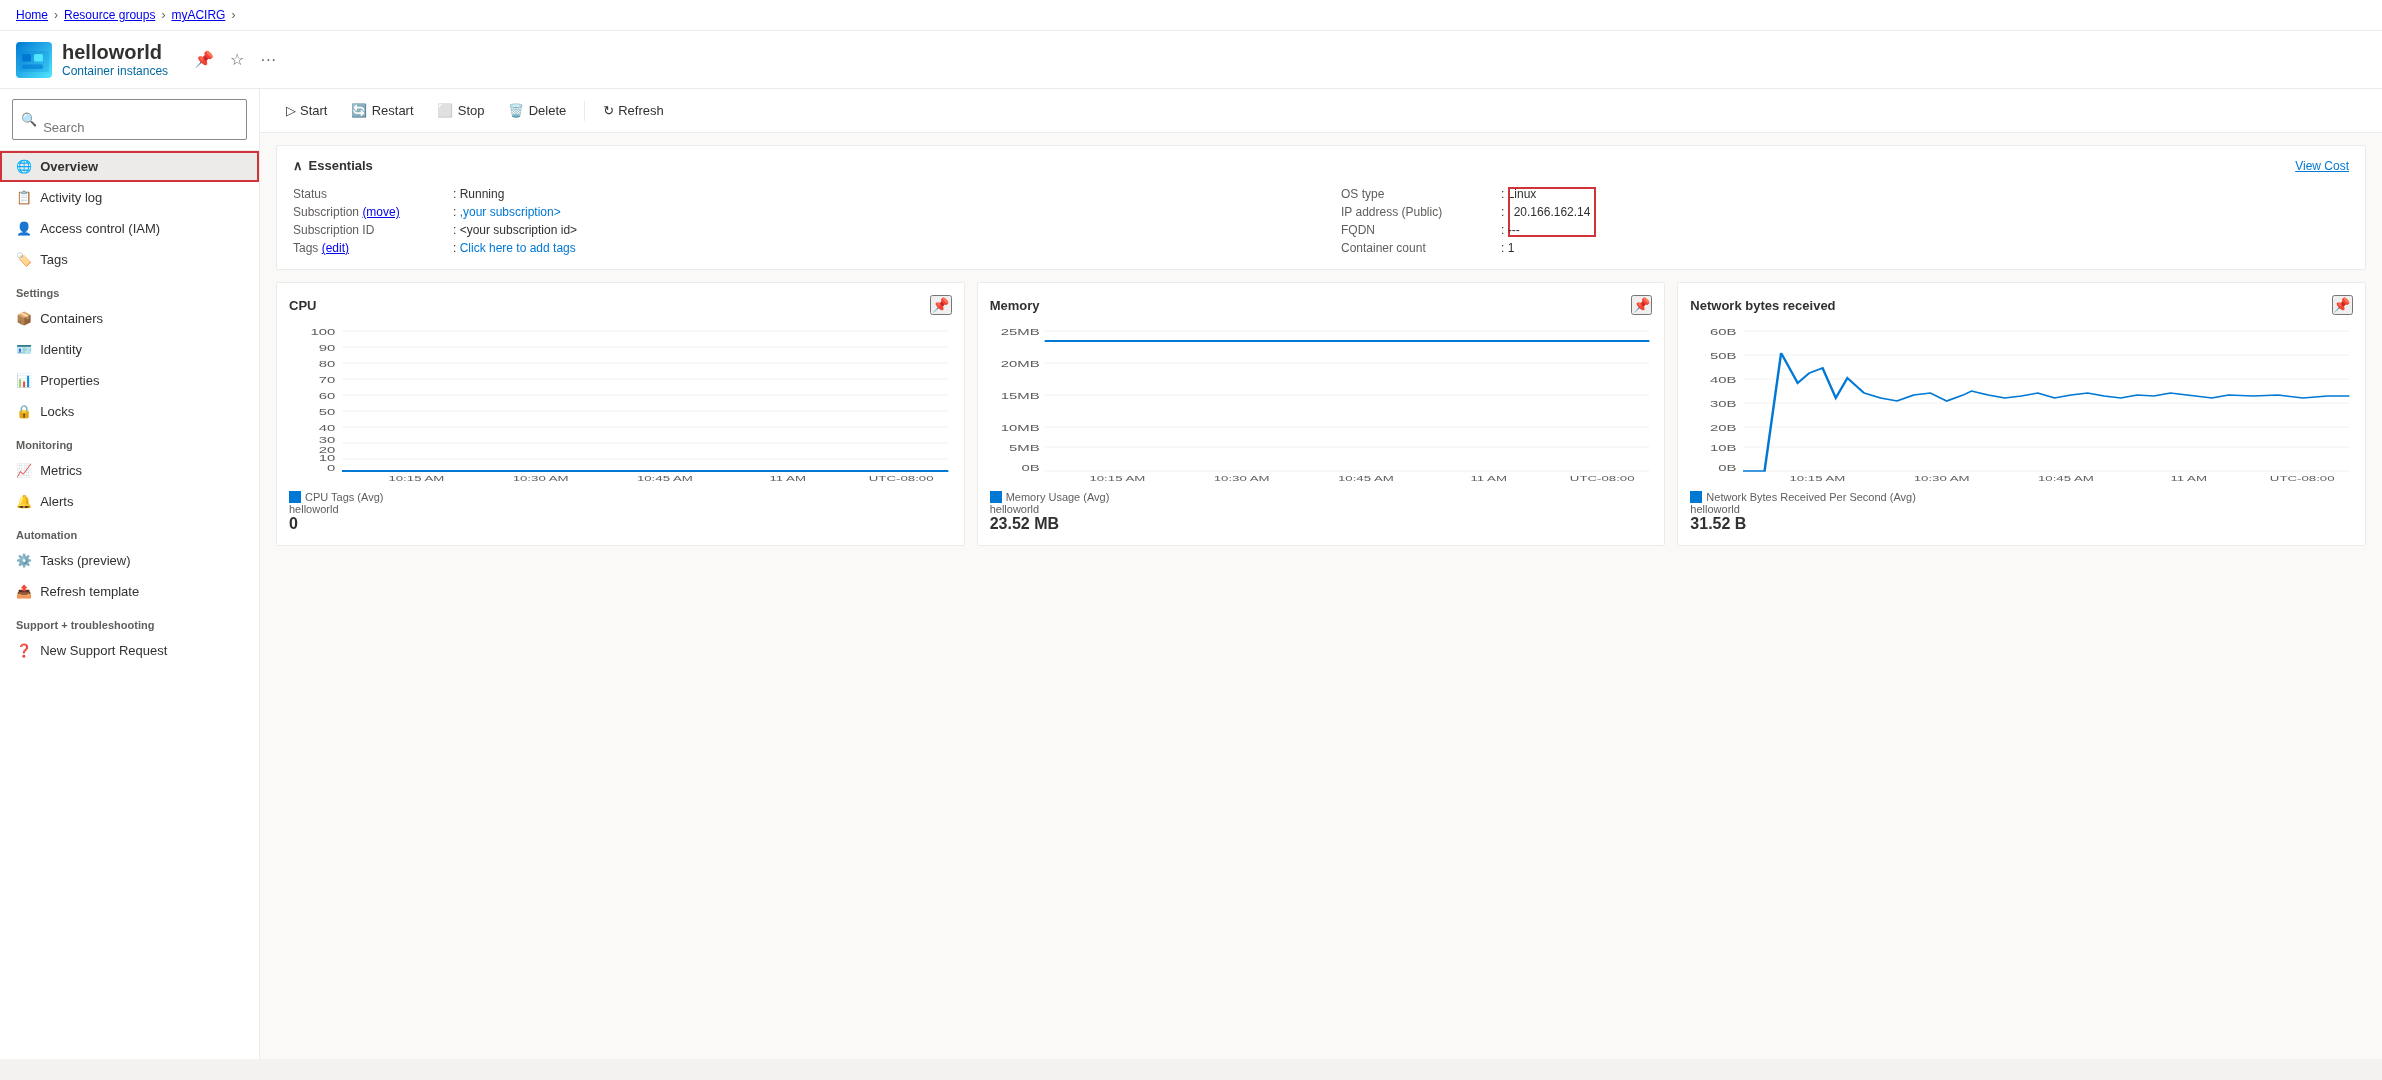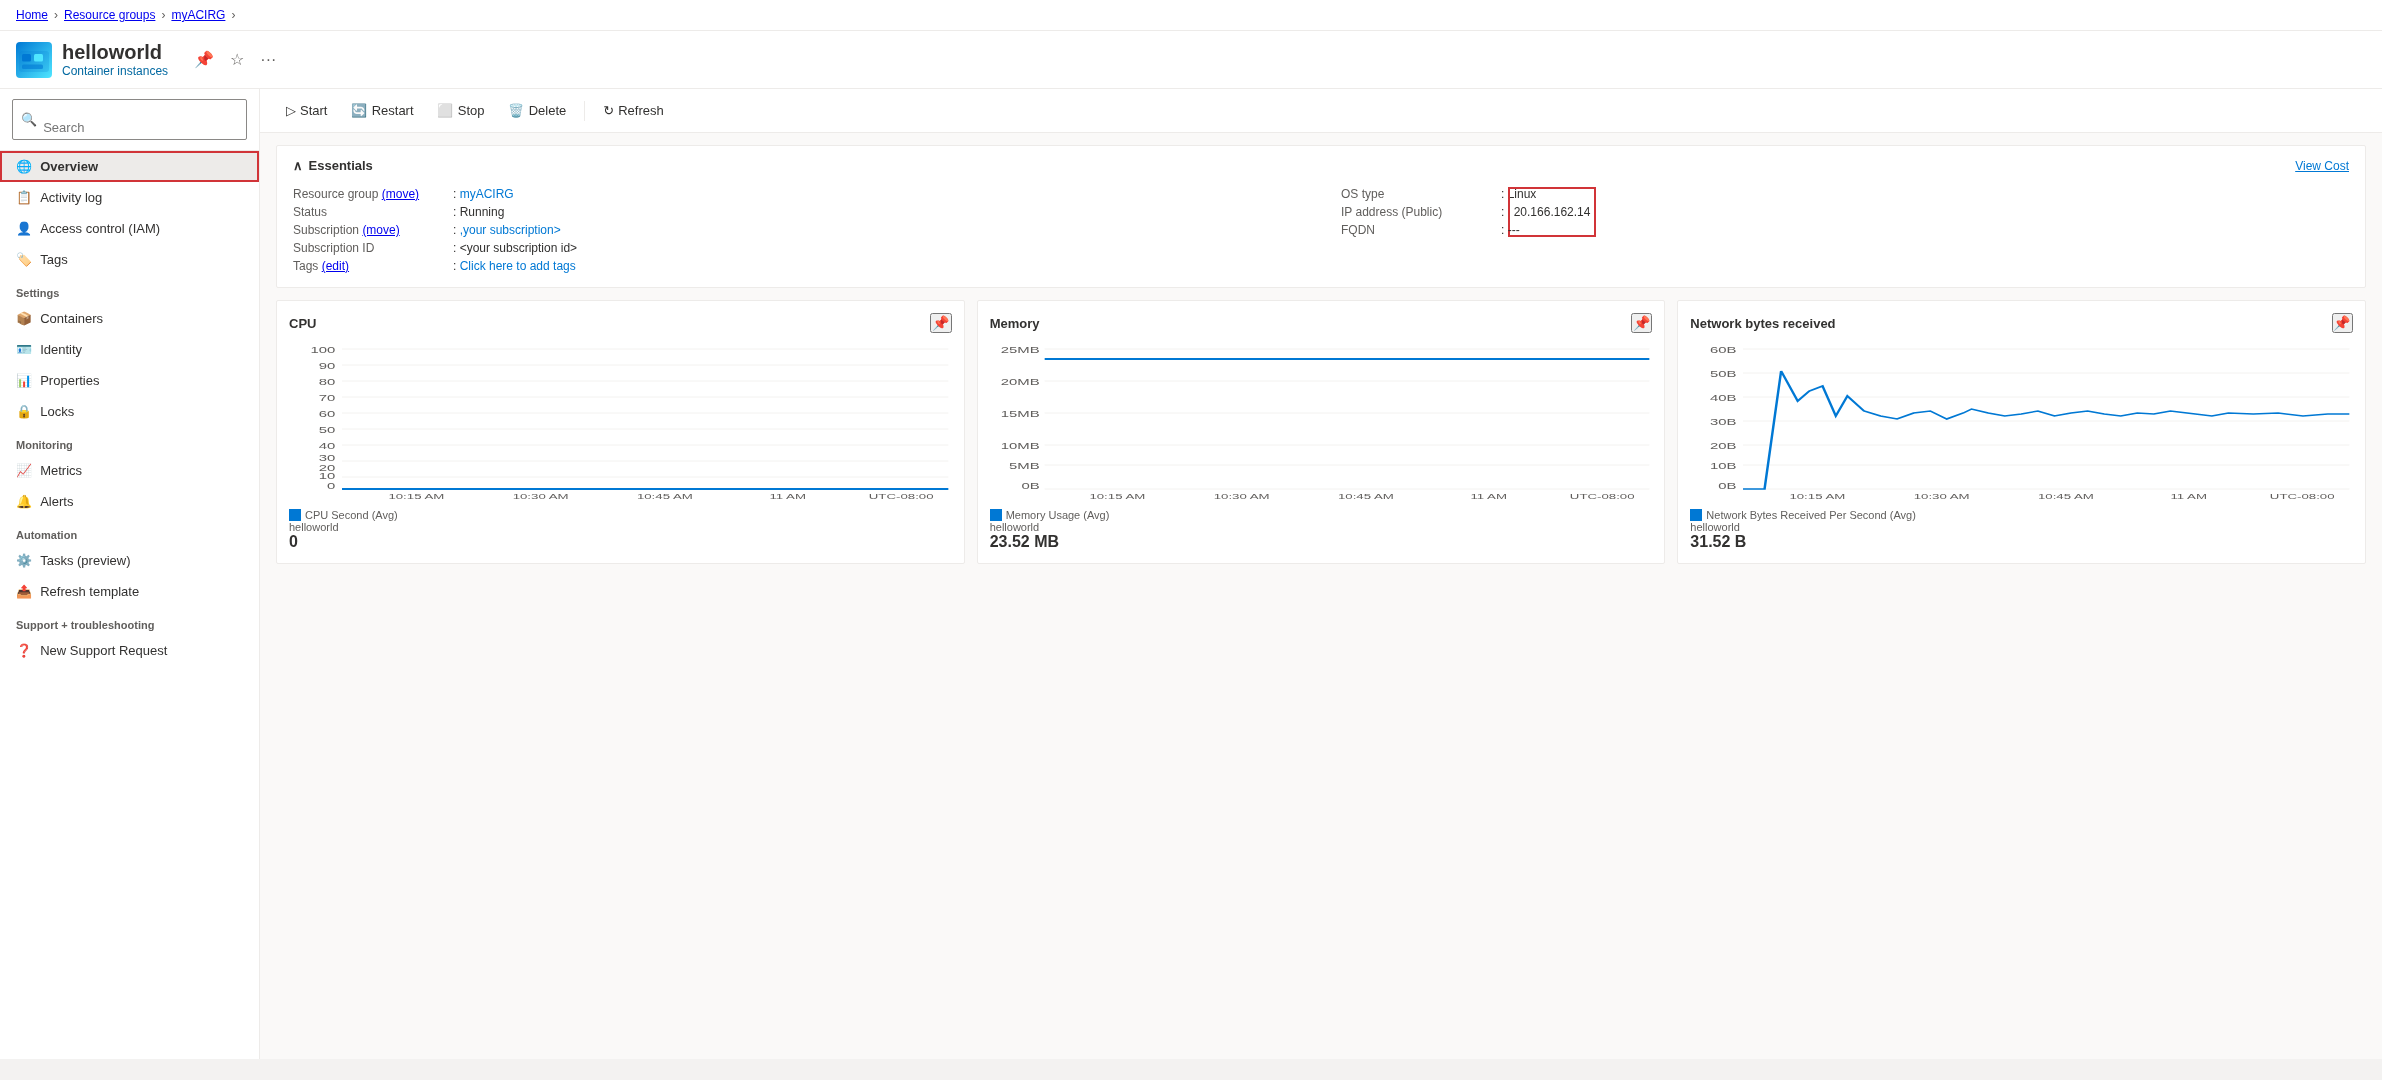--- a/index.html
+++ b/index.html
@@ -219,24 +219,20 @@
           <span>∧</span>
           <span>Essentials</span>
         </div>
         <a href="#" class="view-cost">View Cost</a>
       </div>
 
       <div class="essentials-grid">
 
         <div>
           <div class="essentials-row">
-            <span class="essentials-label">Resource group <a href="#">(move)</a></span>
-            <span class="essentials-value"> : <a href="#">myACIRG</a></span>
-          </div>
-          <div class="essentials-row">
             <span class="essentials-label">Status</span>
             <span class="essentials-value"> : Running</span>
           </div>
           <div class="essentials-row">
             <span class="essentials-label">Subscription <a href="#">(move)</a></span>
             <span class="essentials-value"> : <a href="#">,your subscription&gt;</a></span>
           </div>
           <div class="essentials-row">
             <span class="essentials-label">Subscription ID</span>
             <span class="essentials-value"> : &lt;your subscription id&gt;</span>
@@ -252,20 +248,24 @@
             <span class="essentials-label">OS type</span>
             <span class="essentials-value"> : Linux</span>
           </div>
           <div class="essentials-row">
             <span class="essentials-label">IP address (Public)</span>
             <span class="essentials-value"> : <span class="ip-highlight">20.166.162.14</span></span>
           </div>
           <div class="essentials-row">
             <span class="essentials-label">FQDN</span>
             <span class="essentials-value"> : ---</span>
+          </div>
+          <div class="essentials-row">
+            <span class="essentials-label">Container count</span>
+            <span class="essentials-value"> : 1</span>
           </div>
         </div>
       </div>
     </div>
 
     <div class="charts-row">
 
       <div class="chart-card">
         <div class="chart-header">
           <span class="chart-title">CPU</span>
@@ -302,21 +302,21 @@
             <text x="60" y="158" font-size="8" fill="#605e5c">10:15 AM</text>
             <text x="135" y="158" font-size="8" fill="#605e5c">10:30 AM</text>
             <text x="210" y="158" font-size="8" fill="#605e5c">10:45 AM</text>
             <text x="290" y="158" font-size="8" fill="#605e5c">11 AM</text>
             <text x="350" y="158" font-size="8" fill="#605e5c">UTC-08:00</text>
           </svg>
         </div>
         <div class="chart-footer">
           <div class="chart-legend">
             <div class="chart-legend-color"></div>
-            <span>CPU Second (Avg)</span>
+            <span>CPU Tags (Avg)</span>
           </div>
           <span>helloworld</span>
           <div class="chart-value">0</div>
         </div>
       </div>
 
       <div class="chart-card">
         <div class="chart-header">
           <span class="chart-title">Memory</span>
           <button class="chart-pin">📌</button>

